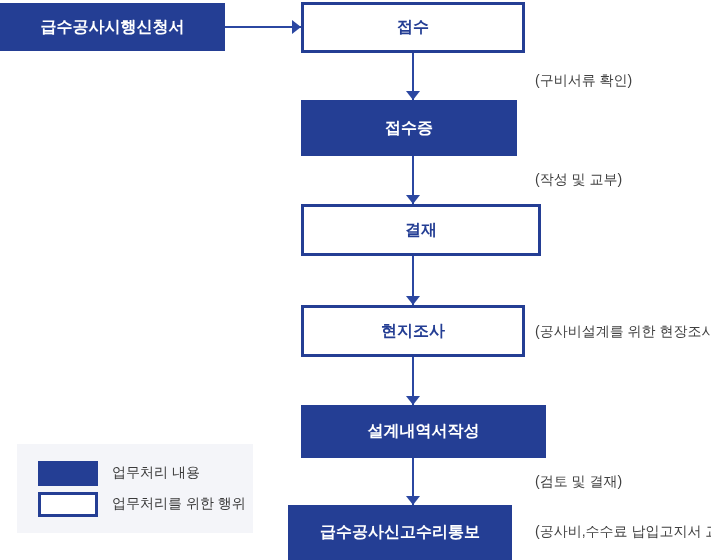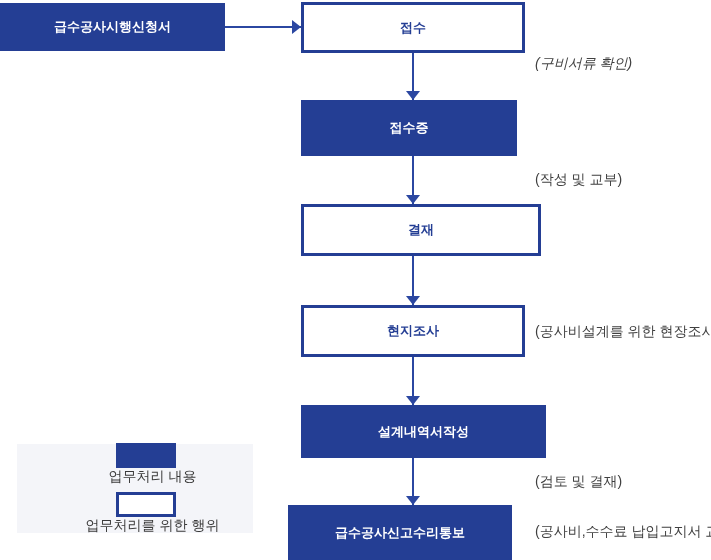--- a/index.html
+++ b/index.html
@@ -19,21 +19,21 @@
     height:560px;
     background:#ffffff;
     overflow:hidden;
   }
   
   .box{
     position:absolute;
     display:flex;
     align-items:center;
     justify-content:center;
-    font-size:13px;
+    font-size:16px;
     font-weight:600;
     letter-spacing:0;
     white-space:nowrap;
   }
   .box.filled{
     background:var(--blue);
     color:#ffffff;
   }
   .box.outline{
     background:#ffffff;
@@ -92,21 +92,20 @@
     background:var(--legend-bg);
     display:flex;
     flex-direction:column;
     justify-content:center;
     gap:6px;
     padding-left:21px;
   }
   .legend-row{
     display:flex;
     align-items:center;
-    flex-direction:column;
   }
   .swatch{
     width:60px;
     height:25px;
     flex:0 0 auto;
   }
   .swatch.filled{background:var(--blue);}
   .swatch.outline{background:#ffffff;border:3px solid var(--blue);}
   .legend-label{
     margin-left:14px;
@@ -135,21 +134,21 @@
   <div class="box filled" style="left:301px;top:405px;width:245px;height:53px;">설계내역서작성</div>
 
   <div class="box filled" style="left:288px;top:505px;width:224px;height:55px;">급수공사신고수리통보</div>
 
   <div class="varrow" style="left:412px;top:53px;height:47px;"></div>
   <div class="varrow" style="left:412px;top:156px;height:48px;"></div>
   <div class="varrow" style="left:412px;top:256px;height:49px;"></div>
   <div class="varrow" style="left:412px;top:357px;height:48px;"></div>
   <div class="varrow" style="left:412px;top:458px;height:47px;"></div>
 
-  <div class="annotation" style="top:55px;font-style:italic;">(구비서류 확인)</div>
+  <div class="annotation" style="top:72px;">(구비서류 확인)</div>
   <div class="annotation" style="top:171px;">(작성 및 교부)</div>
   <div class="annotation" style="top:323px;">(공사비설계를 위한 현장조사)</div>
   <div class="annotation" style="top:473px;">(검토 및 결재)</div>
   <div class="annotation" style="top:523px;">(공사비,수수료 납입고지서 교부)</div>
 
   <div class="legend">
     <div class="legend-row">
       <span class="swatch filled"></span>
       <span class="legend-label">업무처리 내용</span>
     </div>

